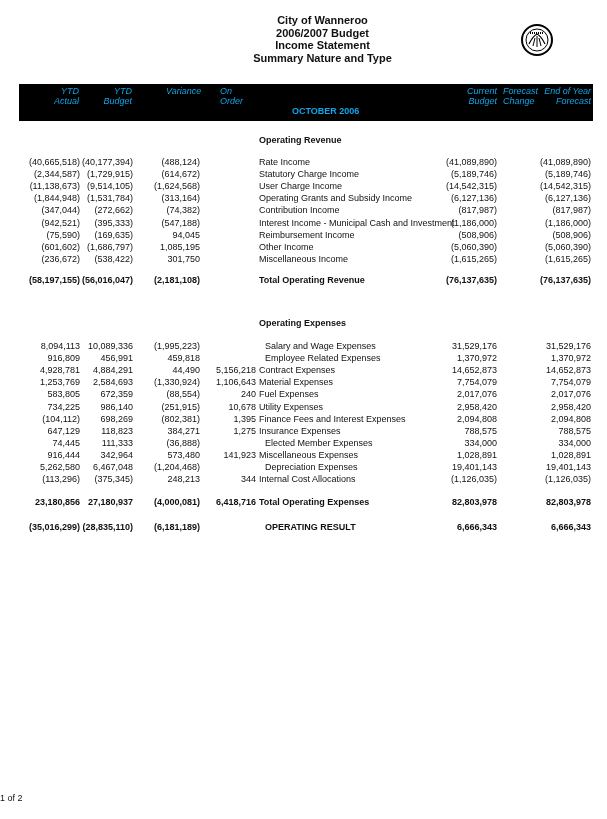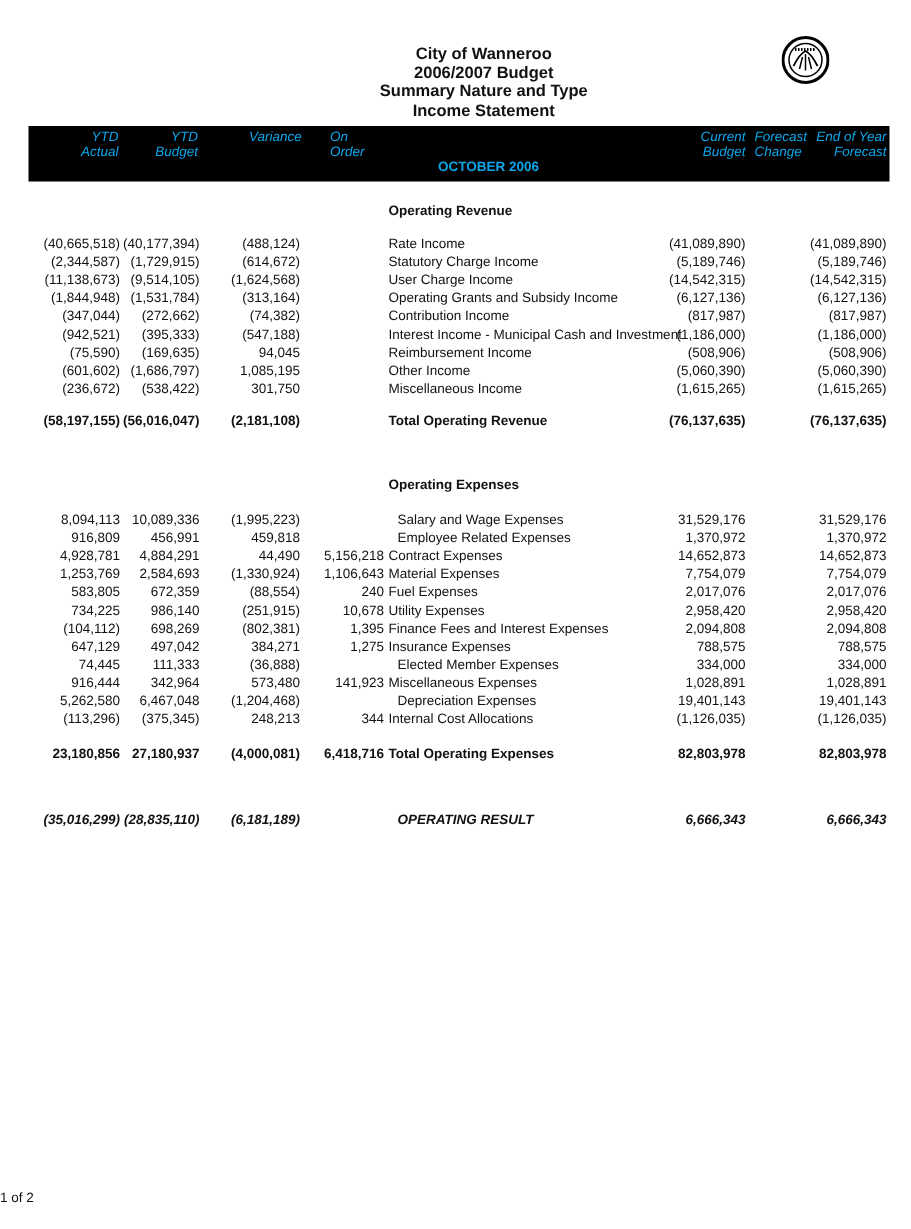--- a/index.html
+++ b/index.html
@@ -1,19 +1,19 @@
 <!DOCTYPE html>
 <html><head>
 <meta charset="utf-8">
 <style>
   html, body { margin:0; padding:0; background:#ffffff; }
   body { width:607px; height:819px; position:relative; overflow:hidden;
          font-family:"Liberation Sans", sans-serif; color:#111; }
   .title-block { position:absolute; left:0; width:607px; top:14px; text-align:center;
-                 font-weight:bold; font-size:11px; line-height:12.5px;margin-top:16px; }
+                 font-weight:bold; font-size:11px; line-height:12.5px; }
   .title-block div { margin-left:38px; }
   .logo { position:absolute; left:521px; top:24px; width:32px; height:32px; }
   .header-bar { position:absolute; left:19px; top:84px; width:574px; height:37px; background:#000; color:#0ea5e9; }
   .hcell { position:absolute; font-style:italic; font-size:9px; line-height:10px; }
   .hcell.r { text-align:right; }
   .hcell.l { text-align:left; }
   .month { position:absolute; left:273px; top:22px; font-size:9px; font-weight:bold; font-style:normal; }
   .section-title { position:absolute; left:259px; font-weight:bold; font-size:9px; }
   .row { position:absolute; left:0; width:607px; height:12px; font-size:9px; line-height:12px; }
   .row.bold { font-weight:bold; }
@@ -27,22 +27,22 @@
   .c.cur  { right:calc(607px - 497px); text-align:right; }
   .c.eoy  { right:calc(607px - 591px); text-align:right; }
   .footer { position:absolute; top:793px; left:0; width:607px; font-size:9px; }
 </style>
 </head>
 <body>
 
 <div class="title-block">
   <div>City of Wanneroo</div>
   <div>2006/2007 Budget</div>
+  <div>Income Statement</div>
   <div>Summary Nature and Type</div>
-  <div>Income Statement</div>
 </div>
 
 <svg class="logo" viewBox="0 0 32 32">
   <circle cx="16" cy="16" r="15" fill="#fff" stroke="#000" stroke-width="2"></circle>
   <circle cx="16" cy="16" r="11" fill="#fff" stroke="#000" stroke-width="1"></circle>
   <path d="M8 20 Q12 12 16 10 Q20 12 24 20" fill="none" stroke="#000" stroke-width="1.2"></path>
   <path d="M12 22 L14 14 M16 23 L16 12 M20 22 L18 14" stroke="#000" stroke-width="1"></path>
   <path d="M9 9 L23 9" stroke="#000" stroke-width="2" stroke-dasharray="1 1"></path>
 </svg>
 
@@ -233,21 +233,21 @@
       <span class="c ytda">(104,112)</span>
       <span class="c ytdb">698,269</span>
       <span class="c var">(802,381)</span>
       <span class="c ord">1,395</span>
       <span class="c lab">Finance Fees and Interest Expenses</span>
       <span class="c cur">2,094,808</span>
       <span class="c eoy">2,094,808</span>
     </div>
     <div class="row" style="top: 424.7px;">
       <span class="c ytda">647,129</span>
-      <span class="c ytdb">497,042</span>
+      <span class="c ytdb">118,823</span>
       <span class="c var">384,271</span>
       <span class="c ord">1,275</span>
       <span class="c lab">Insurance Expenses</span>
       <span class="c cur">788,575</span>
       <span class="c eoy">788,575</span>
     </div>
     <div class="row" style="top: 436.8px;">
       <span class="c ytda">74,445</span>
       <span class="c ytdb">111,333</span>
       <span class="c var">(36,888)</span>
@@ -288,21 +288,21 @@
 <div class="row bold" style="top:496px;">
   <span class="c ytda">23,180,856</span>
   <span class="c ytdb">27,180,937</span>
   <span class="c var">(4,000,081)</span>
   <span class="c ord">6,418,716</span>
   <span class="c lab">Total  Operating Expenses</span>
   <span class="c cur">82,803,978</span>
   <span class="c eoy">82,803,978</span>
 </div>
 
-<div class="row bold" style="top:540px;font-style:italic;">
+<div class="row bold" style="top:521px;">
   <span class="c ytda">(35,016,299)</span>
   <span class="c ytdb">(28,835,110)</span>
   <span class="c var">(6,181,189)</span>
   <span class="c lab ind">OPERATING RESULT</span>
   <span class="c cur">6,666,343</span>
   <span class="c eoy">6,666,343</span>
 </div>
 
 <div class="footer">1 of 2</div>
 

